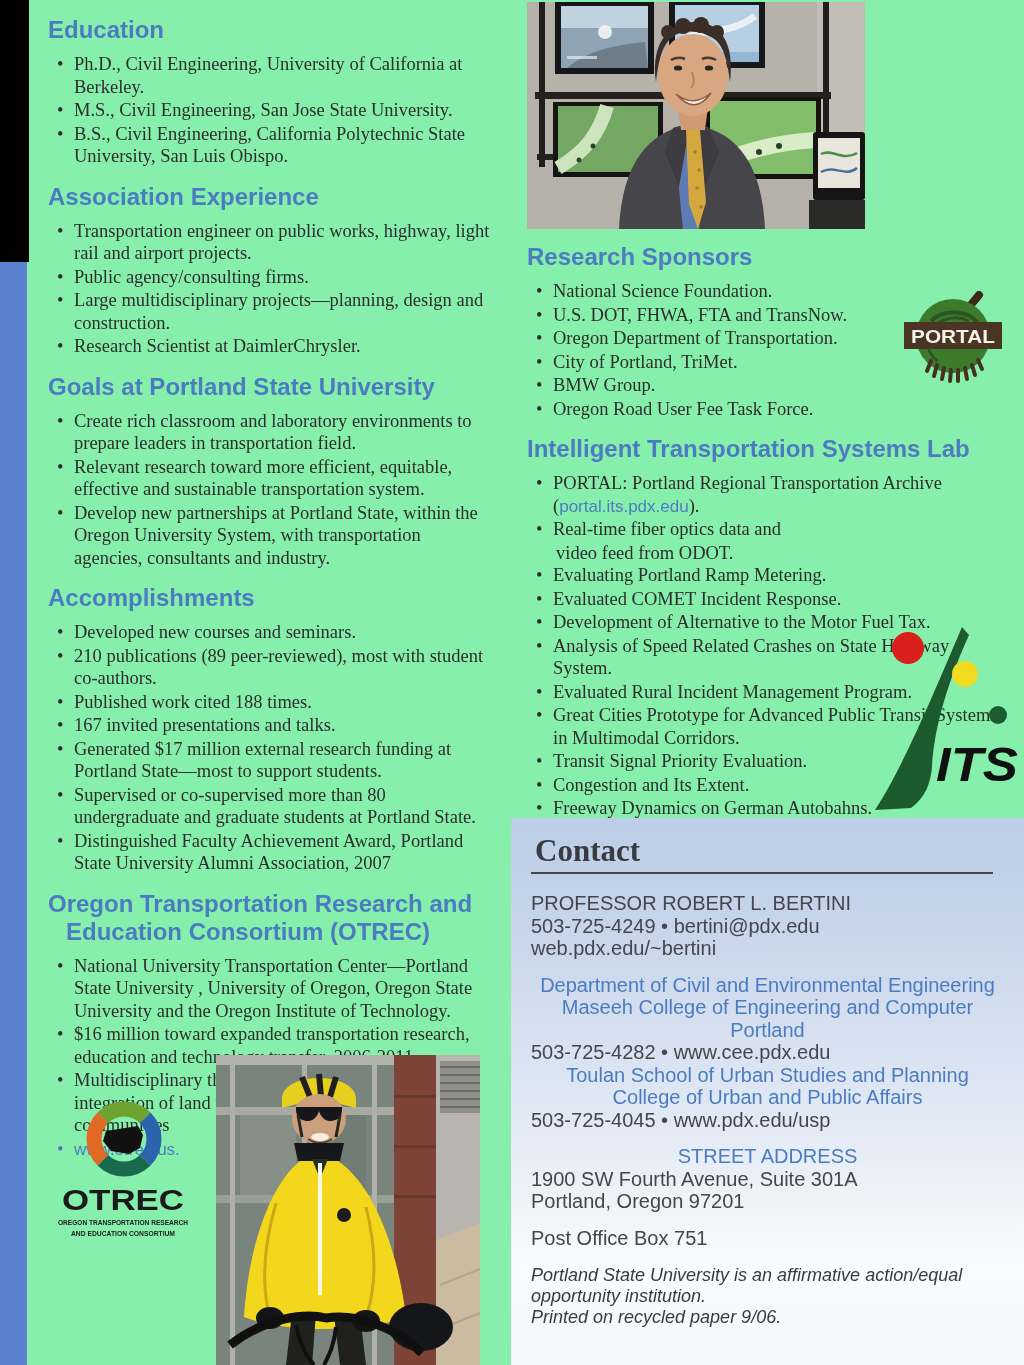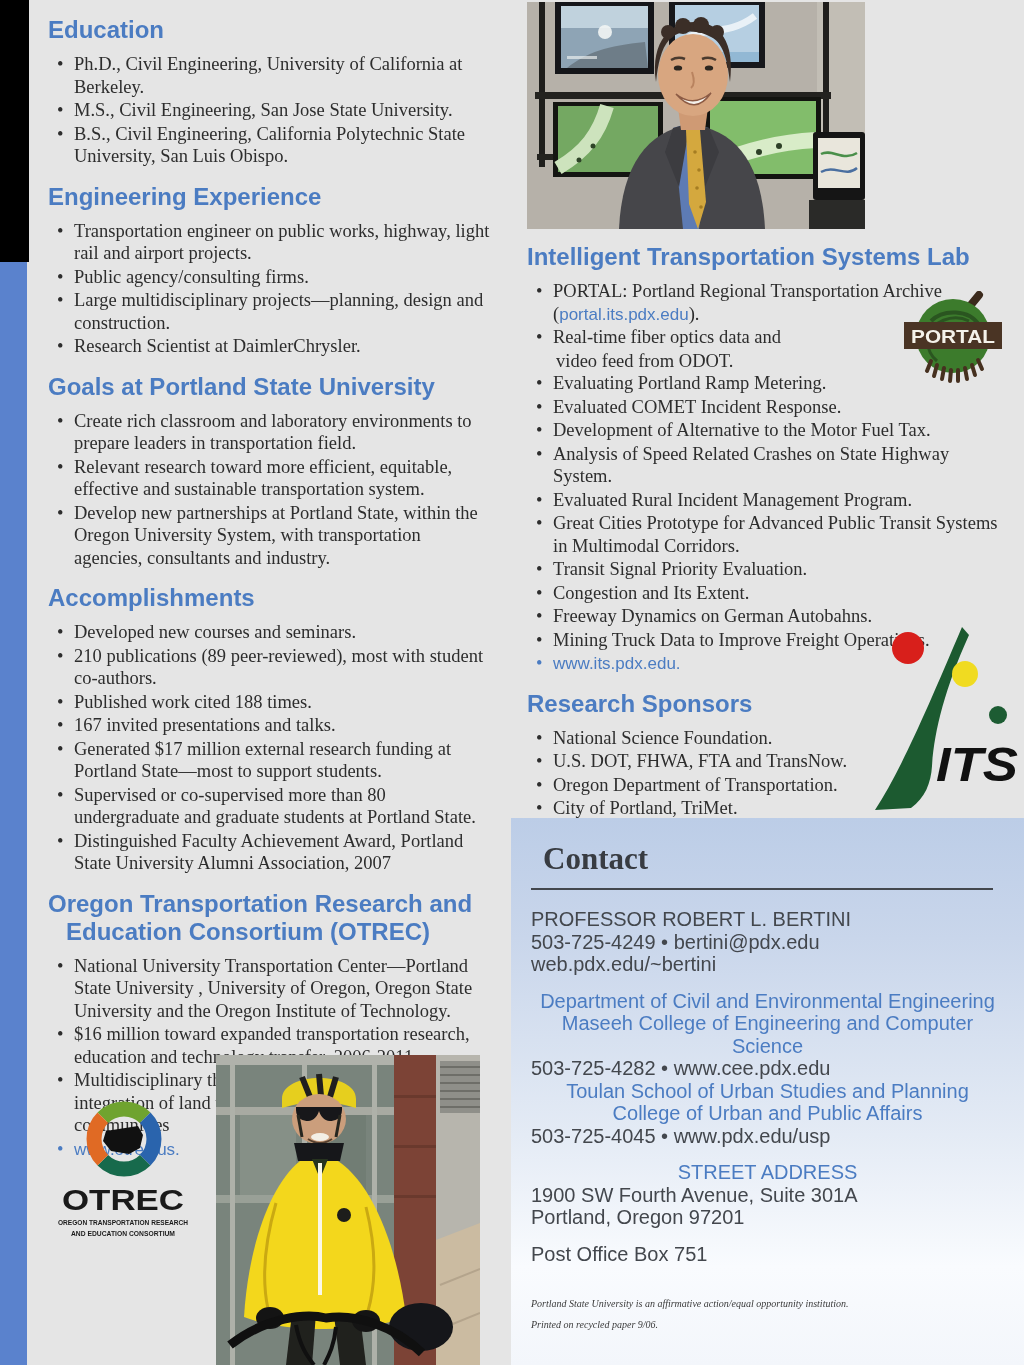--- a/index.html
+++ b/index.html
@@ -1,16 +1,16 @@
 <!DOCTYPE html>
 <html><head>
 <meta charset="utf-8">
 <style>
   html,body{margin:0;padding:0;background:#fff;}
-  #page{position:relative;width:1024px;height:1365px;background:#e5e5e5;overflow:hidden;
+  #page{position:relative;width:1024px;height:1365px;background:#86efac;overflow:hidden;
         font-family:"Liberation Serif",serif;color:#2d2d2d;}
   
   .strip-black{position:absolute;left:0;top:0;width:29px;height:262px;background:#000;}
   .strip-blue{position:absolute;left:0;top:262px;width:27px;height:1103px;background:#5a82cd;}
   
   .col-left{position:absolute;left:48px;top:16px;width:452px;}
   .col-right{position:absolute;left:527px;top:0;width:490px;}
   
   h3.head{font-family:"Liberation Sans",sans-serif;font-weight:bold;color:#4b7cc2;
           font-size:24px;line-height:28px;margin:14px 0 4px 0;padding-left:18px;text-indent:-18px;}
@@ -30,27 +30,27 @@
   .portal-logo{position:absolute;left:903px;top:291px;z-index:2;}
   .its-logo{position:absolute;left:865px;top:618px;z-index:2;}
   .otrec-logo{position:absolute;left:53px;top:1093px;z-index:2;}
   .cyclist{position:absolute;left:216px;top:1055px;z-index:2;}
   
   .contact{position:absolute;left:511px;top:818px;width:513px;height:547px;z-index:3;
            background:linear-gradient(180deg,#bccde7 0%,#c9d6eb 22%,#e4ebf5 58%,#f9fbfe 82%,#f3f6fb 100%);
            font-family:"Liberation Sans",sans-serif;}
   .contact-inner{padding:12px 20px 0 20px;}
   .ctitle{font-family:"Liberation Serif",serif;font-weight:bold;color:#383c42;font-size:31px;
-          line-height:34px;margin:12px;}
+          line-height:34px;margin:4px;}
   .crule{border-bottom:2px solid #43474d;width:462px;margin:3px 0 18px 0;}
   .cline{font-size:20px;line-height:22.5px;color:#43474d;}
   .cline.s-blue{color:#4b7cc2;text-align:center;}
   .cline.s-gap{height:14px;}
-  .cfoot{margin-top:28px;font-family:Liberation Serif, serif;font-style:italic;
-         font-size:10px;line-height:21px;color:#3b3b3b;}
+  .cfoot{margin-top:16px;font-family:Liberation Sans, sans-serif;font-style:italic;
+         font-size:18px;line-height:21px;color:#3b3b3b;}
 </style>
 </head>
 <body>
 
 <div id="page">
 
   <div class="strip-black"></div>
   <div class="strip-blue"></div>
 
   <div class="col-left">
@@ -59,21 +59,21 @@
       <h3 class="head">Education</h3>
       <ul class="blist">
 
       <li class="bi"><span class="mk">•</span><span class="bt"><span></span><span>Ph.D., Civil Engineering, University of California at Berkeley.</span><span class="lnk"></span><span></span></span></li>
           <li class="bi"><span class="mk">•</span><span class="bt"><span></span><span>M.S., Civil Engineering, San Jose State University.</span><span class="lnk"></span><span></span></span></li>
           <li class="bi"><span class="mk">•</span><span class="bt"><span></span><span>B.S., Civil Engineering, California Polytechnic State University, San Luis Obispo.</span><span class="lnk"></span><span></span></span></li>
         </ul>
     </section>
 
     <section class="sec">
-      <h3 class="head">Engineering Experience</h3>
+      <h3 class="head">Association Experience</h3>
       <ul class="blist">
 
       <li class="bi"><span class="mk">•</span><span class="bt"><span></span><span>Transportation engineer on public works, highway, light rail and airport projects.</span><span class="lnk"></span><span></span></span></li>
           <li class="bi"><span class="mk">•</span><span class="bt"><span></span><span>Public agency/consulting firms.</span><span class="lnk"></span><span></span></span></li>
           <li class="bi"><span class="mk">•</span><span class="bt"><span></span><span>Large multidisciplinary projects—planning, design and construction.</span><span class="lnk"></span><span></span></span></li>
           <li class="bi"><span class="mk">•</span><span class="bt"><span></span><span>Research Scientist at DaimlerChrysler.</span><span class="lnk"></span><span></span></span></li>
         </ul>
     </section>
 
     <section class="sec">
@@ -173,49 +173,49 @@
         <ellipse cx="151" cy="66" rx="4.2" ry="2.6" fill="#2c2620"></ellipse>
         <ellipse cx="182" cy="66" rx="4.2" ry="2.6" fill="#2c2620"></ellipse>
         <path d="M144,58 Q151,54 158,57" stroke="#4a3a2e" stroke-width="2.5" fill="none"></path>
         <path d="M175,57 Q182,54 189,58" stroke="#4a3a2e" stroke-width="2.5" fill="none"></path>
         <path d="M165,70 Q169,82 164,86" stroke="#b9835f" stroke-width="2" fill="none"></path>
         <path d="M149,92 Q166,106 184,91 Q168,114 149,92 Z" fill="#f5f2ec" stroke="#8c5b44" stroke-width="1.5"></path>
       </g>
     </svg>
 
     <section class="sec">
+      <h3 class="head">Research Sponsors</h3>
+      <ul class="blist">
+
+      <li class="bi"><span class="mk">•</span><span class="bt"><span></span><span>National Science Foundation.</span><span class="lnk"></span><span></span></span></li>
+          <li class="bi"><span class="mk">•</span><span class="bt"><span></span><span>U.S. DOT, FHWA, FTA and TransNow.</span><span class="lnk"></span><span></span></span></li>
+          <li class="bi"><span class="mk">•</span><span class="bt"><span></span><span>Oregon Department of Transportation.</span><span class="lnk"></span><span></span></span></li>
+          <li class="bi"><span class="mk">•</span><span class="bt"><span></span><span>City of Portland, TriMet.</span><span class="lnk"></span><span></span></span></li>
+          <li class="bi"><span class="mk">•</span><span class="bt"><span></span><span>BMW Group.</span><span class="lnk"></span><span></span></span></li>
+          <li class="bi"><span class="mk">•</span><span class="bt"><span></span><span>Oregon Road User Fee Task Force.</span><span class="lnk"></span><span></span></span></li>
+        </ul>
+    </section>
+
+    <section class="sec">
       <h3 class="head">Intelligent Transportation Systems Lab</h3>
       <ul class="blist">
 
       <li class="bi"><span class="mk">•</span><span class="bt"><span>PORTAL: Portland Regional Transportation Archive (</span><span></span><span class="lnk">portal.its.pdx.edu</span><span>).</span></span></li>
           <li class="bi"><span class="mk">•</span><span class="bt"><span></span><span>Real-time fiber optics data and</span><span class="lnk"></span><span></span><span class="l2">video feed from ODOT.</span></span></li>
           <li class="bi"><span class="mk">•</span><span class="bt"><span></span><span>Evaluating Portland Ramp Metering.</span><span class="lnk"></span><span></span></span></li>
           <li class="bi"><span class="mk">•</span><span class="bt"><span></span><span>Evaluated COMET Incident Response.</span><span class="lnk"></span><span></span></span></li>
           <li class="bi"><span class="mk">•</span><span class="bt"><span></span><span>Development of Alternative to the Motor Fuel Tax.</span><span class="lnk"></span><span></span></span></li>
           <li class="bi"><span class="mk">•</span><span class="bt"><span></span><span>Analysis of Speed Related Crashes on State Highway System.</span><span class="lnk"></span><span></span></span></li>
           <li class="bi"><span class="mk">•</span><span class="bt"><span></span><span>Evaluated Rural Incident Management Program.</span><span class="lnk"></span><span></span></span></li>
           <li class="bi"><span class="mk">•</span><span class="bt"><span></span><span>Great Cities Prototype for Advanced Public Transit Systems in Multimodal Corridors.</span><span class="lnk"></span><span></span></span></li>
           <li class="bi"><span class="mk">•</span><span class="bt"><span></span><span>Transit Signal Priority Evaluation.</span><span class="lnk"></span><span></span></span></li>
           <li class="bi"><span class="mk">•</span><span class="bt"><span></span><span>Congestion and Its Extent.</span><span class="lnk"></span><span></span></span></li>
           <li class="bi"><span class="mk">•</span><span class="bt"><span></span><span>Freeway Dynamics on German Autobahns.</span><span class="lnk"></span><span></span></span></li>
           <li class="bi"><span class="mk">•</span><span class="bt"><span></span><span>Mining Truck Data to Improve Freight Operations.</span><span class="lnk"></span><span></span></span></li>
           <li class="bi link-line"><span class="mk">•</span><span class="bt"><span></span><span></span><span class="lnk">www.its.pdx.edu.</span><span></span></span></li>
-        </ul>
-    </section>
-
-    <section class="sec">
-      <h3 class="head">Research Sponsors</h3>
-      <ul class="blist">
-
-      <li class="bi"><span class="mk">•</span><span class="bt"><span></span><span>National Science Foundation.</span><span class="lnk"></span><span></span></span></li>
-          <li class="bi"><span class="mk">•</span><span class="bt"><span></span><span>U.S. DOT, FHWA, FTA and TransNow.</span><span class="lnk"></span><span></span></span></li>
-          <li class="bi"><span class="mk">•</span><span class="bt"><span></span><span>Oregon Department of Transportation.</span><span class="lnk"></span><span></span></span></li>
-          <li class="bi"><span class="mk">•</span><span class="bt"><span></span><span>City of Portland, TriMet.</span><span class="lnk"></span><span></span></span></li>
-          <li class="bi"><span class="mk">•</span><span class="bt"><span></span><span>BMW Group.</span><span class="lnk"></span><span></span></span></li>
-          <li class="bi"><span class="mk">•</span><span class="bt"><span></span><span>Oregon Road User Fee Task Force.</span><span class="lnk"></span><span></span></span></li>
         </ul>
     </section>
   </div>
 
   <svg class="portal-logo" width="100" height="95" viewBox="0 0 100 95">
     <path d="M76,4 L58,26" stroke="#3b2a1c" stroke-width="8" stroke-linecap="round"></path>
     <circle cx="50" cy="45" r="37" fill="#3c7b2c"></circle>
     <path d="M28,30 C40,18 66,18 76,34" stroke="#2a5520" stroke-width="4" fill="none"></path>
     <path d="M24,48 C28,30 50,22 66,30" stroke="#2a5520" stroke-width="3" fill="none"></path>
     <path d="M34,70 C22,60 22,44 32,34" stroke="#2a5520" stroke-width="3" fill="none"></path>
@@ -317,21 +317,21 @@
     <div class="contact-inner">
       <h2 class="ctitle">Contact</h2>
       <div class="crule"></div>
       <div class="clines">
 
       <div class="cline s-dark">PROFESSOR ROBERT L. BERTINI</div>
           <div class="cline s-dark">503-725-4249 • bertini@pdx.edu</div>
           <div class="cline s-dark">web.pdx.edu/~bertini</div>
           <div class="cline s-gap"></div>
           <div class="cline s-blue">Department of Civil and Environmental Engineering</div>
-          <div class="cline s-blue">Maseeh College of Engineering and Computer Science</div>
+          <div class="cline s-blue">Maseeh College of Engineering and Computer Portland</div>
           <div class="cline s-dark">503-725-4282 • www.cee.pdx.edu</div>
           <div class="cline s-blue">Toulan School of Urban Studies and Planning</div>
           <div class="cline s-blue">College of Urban and Public Affairs</div>
           <div class="cline s-dark">503-725-4045 • www.pdx.edu/usp</div>
           <div class="cline s-gap"></div>
           <div class="cline s-blue">STREET ADDRESS</div>
           <div class="cline s-dark">1900 SW Fourth Avenue, Suite 301A</div>
           <div class="cline s-dark">Portland, Oregon 97201</div>
           <div class="cline s-gap"></div>
           <div class="cline s-dark">Post Office Box 751</div>

